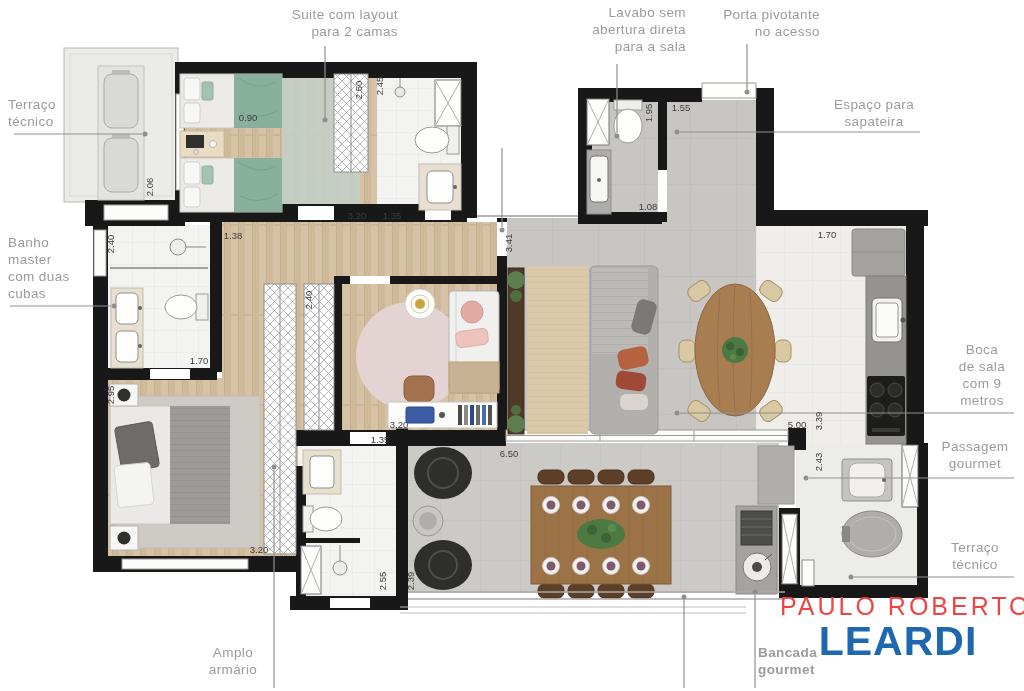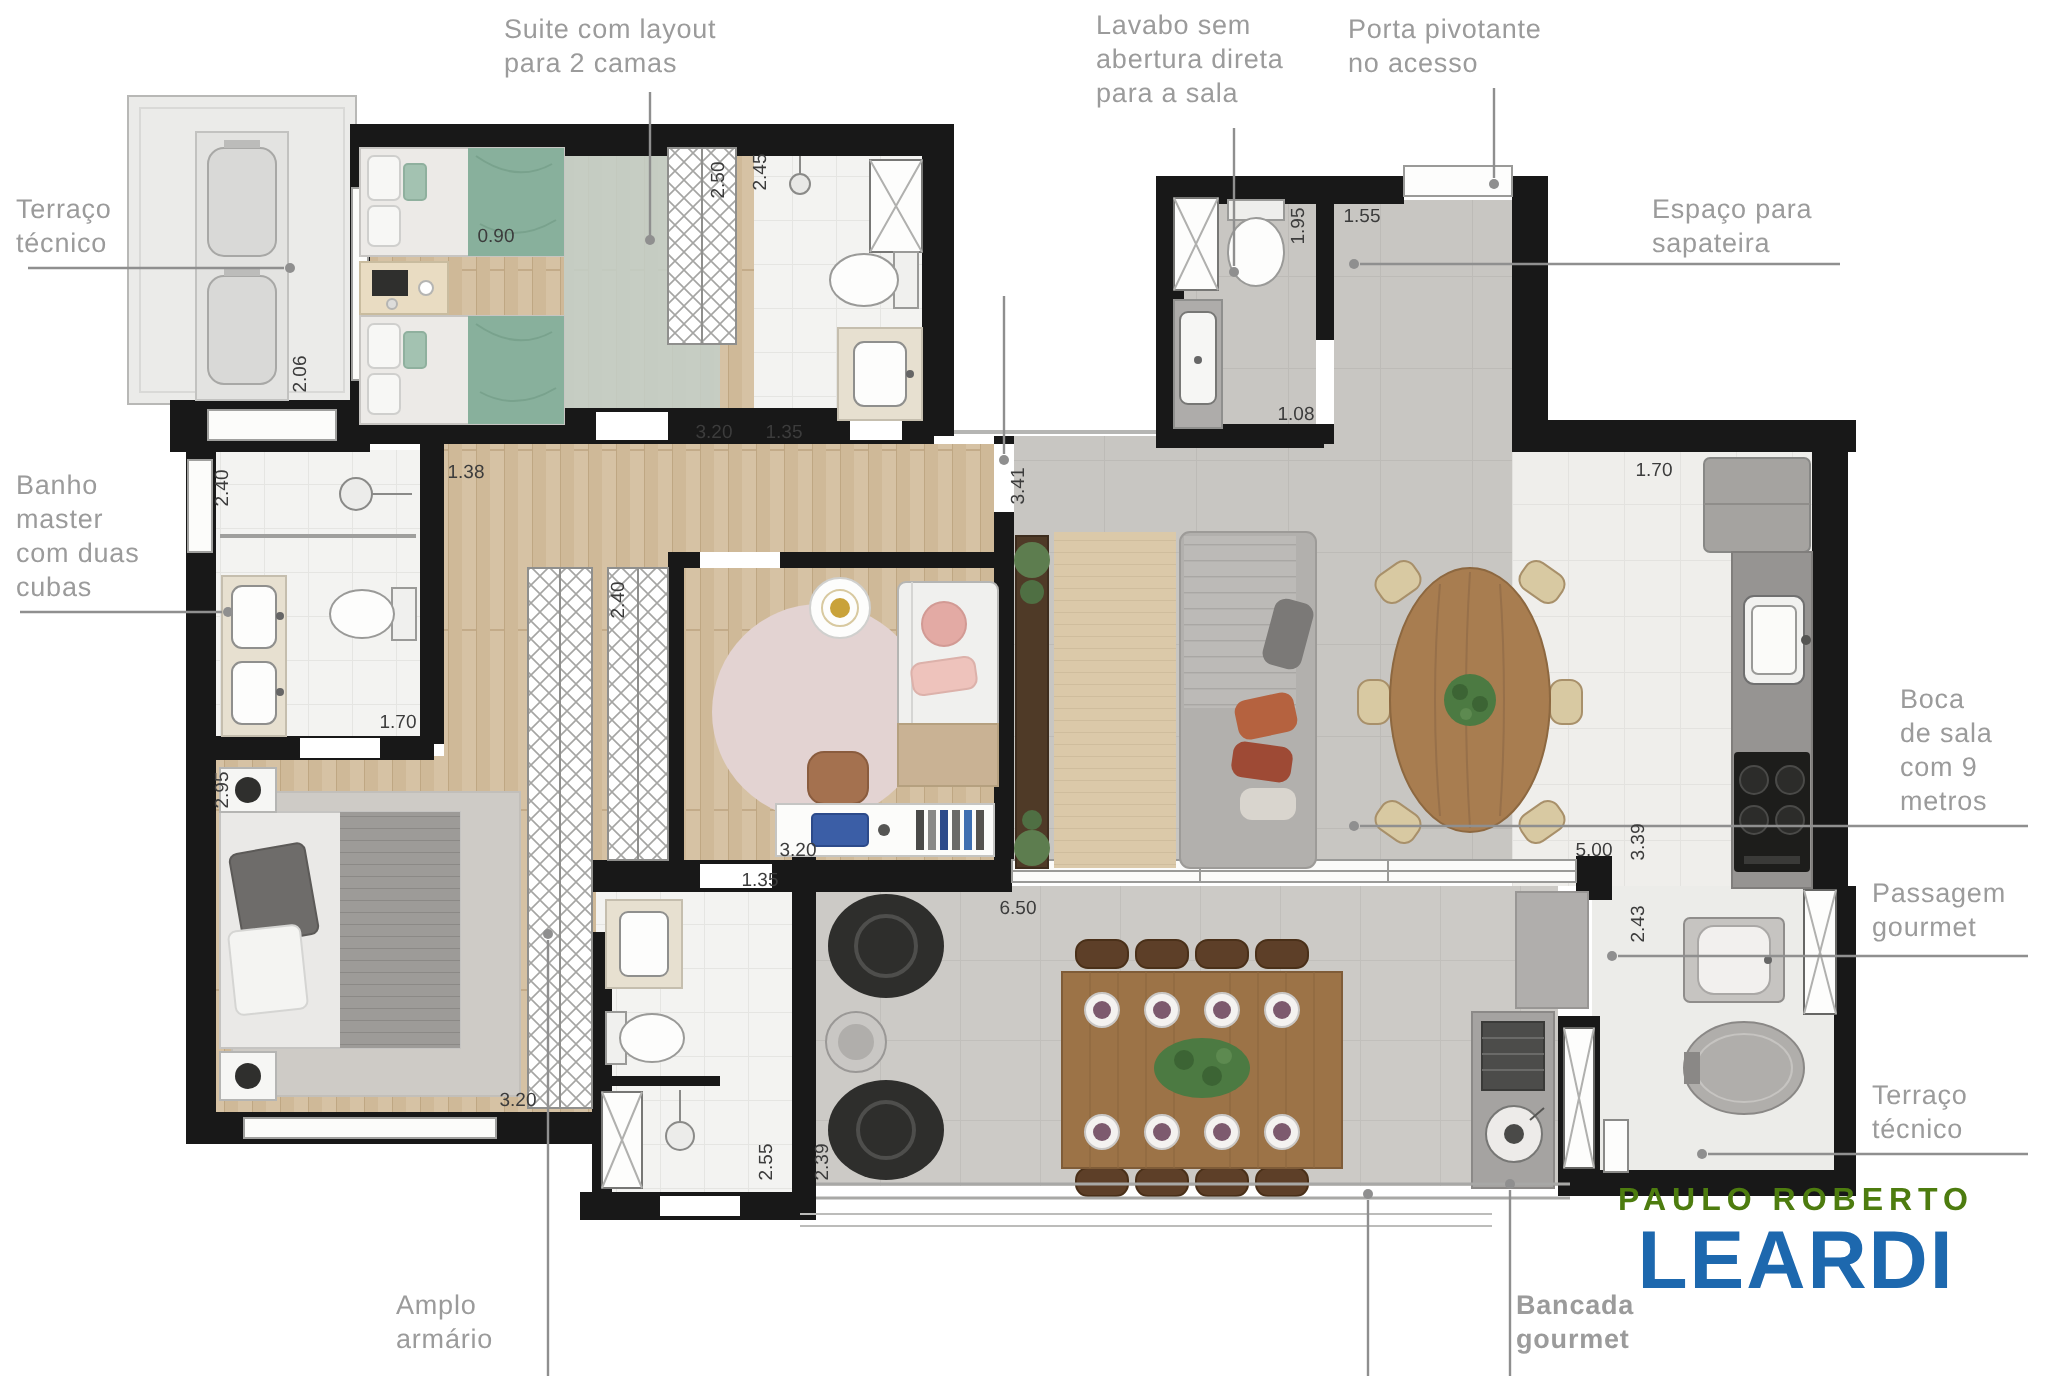--- a/index.html
+++ b/index.html
@@ -1,24 +1,24 @@
 <!DOCTYPE html>
 <html><head>
 <meta charset="utf-8">
 <style>
   html,body{margin:0;padding:0;background:#fff;}
   #stage{position:relative;width:1024px;height:691px;background:#fff;overflow:hidden;
          font-family:"Liberation Sans", sans-serif;}
   #plan-svg{position:absolute;left:0;top:0;}
   .callout{position:absolute;color:#9b9b9b;font-size:13.5px;line-height:17px;letter-spacing:.4px;}
-  .callout.center{text-align:left;}
-  .callout.right{text-align:left;}
+  .callout.center{text-align:right;}
+  .callout.right{text-align:center;}
   .dim{font-family:"Liberation Sans",sans-serif;font-size:9.5px;fill:#3c3c3c;}
   .logo{position:absolute;left:780px;top:592px;width:236px;text-align:center;}
-  .logo-top{font-size:16px;font-weight:700;letter-spacing:3px;color:#4d7c0f;white-space:nowrap;}
+  .logo-top{font-size:25px;font-weight:400;letter-spacing:3px;color:#ef4444;white-space:nowrap;}
   .logo-main{font-size:41px;font-weight:700;letter-spacing:1px;color:#1d68ae;margin-top:-3px;white-space:nowrap;}
 </style>
 </head>
 <body>
 
 <div id="stage">
 
 <svg id="plan-svg" width="1024" height="691" viewBox="0 0 1024 691" xmlns="http://www.w3.org/2000/svg">
   <defs>
     <pattern id="wood" width="14" height="90" patternUnits="userSpaceOnUse">

